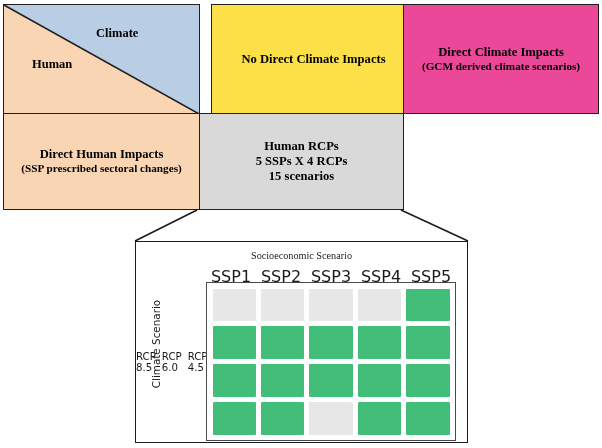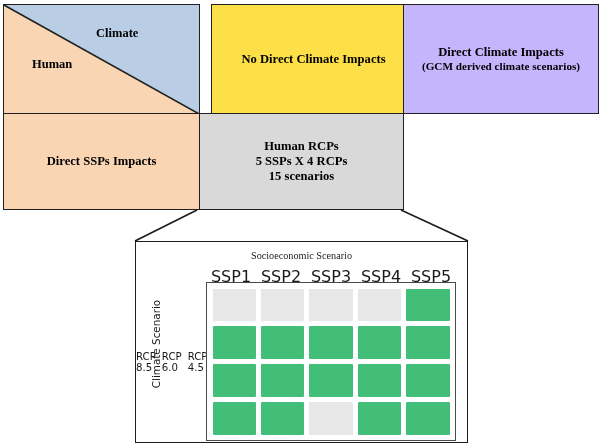--- a/index.html
+++ b/index.html
@@ -66,21 +66,21 @@
   .corner-label.human   { left: 28px; top: 52px; }
 
   .cell-nodirect {
     left: 208px; top: 0;
     width: 205px; height: 110px;
     background: #fde047;
   }
   .cell-direct {
     left: 400px; top: 0;
     width: 196px; height: 110px;
-    background: #c4b5fd;
+    background: #ec4899;
   }
   .cell-humanrow {
     left: 0; top: 109px;
     width: 197px; height: 97px;
     background: #fad5b4;
   }
   .cell-humanalone {
     left: 196px; top: 109px;
     width: 205px; height: 97px;
     background: #d9d9d9;
@@ -221,21 +221,22 @@
     <div class="mcell cell-nodirect">
       <span class="t1">No Direct Climate Impacts</span>
     </div>
 
     <div class="mcell cell-direct">
       <span class="t1">Direct Climate Impacts</span>
       <span class="t2">(GCM derived climate scenarios)</span>
     </div>
 
     <div class="mcell cell-humanrow">
-      <span class="t1">Direct SSPs Impacts</span>
+      <span class="t1">Direct Human Impacts</span>
+      <span class="t2">(SSP prescribed sectoral changes)</span>
     </div>
 
     <div class="mcell cell-humanalone">
       <span class="t1">Human RCPs</span>
       <span class="t1">5 SSPs X 4 RCPs</span>
       <span class="t1">15 scenarios</span>
     </div>
 
   </div>
 

